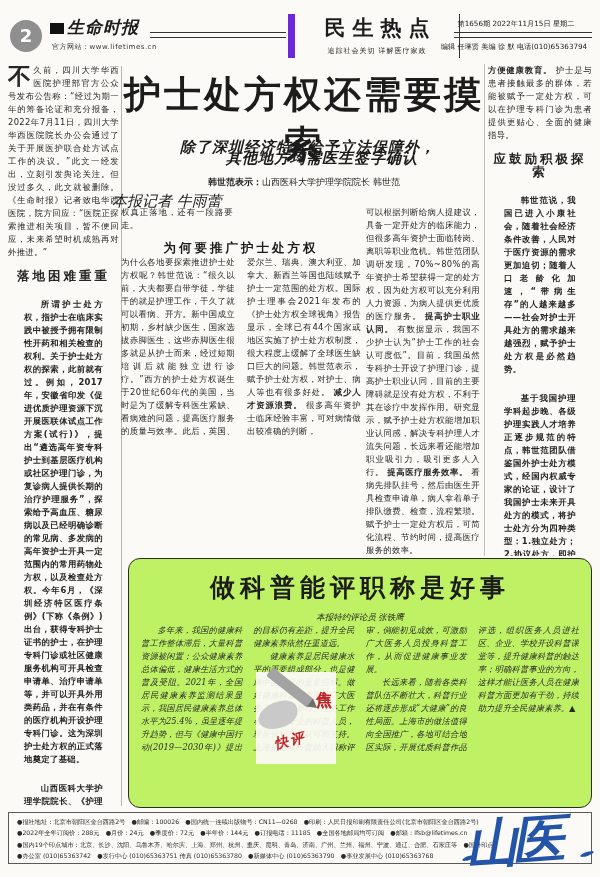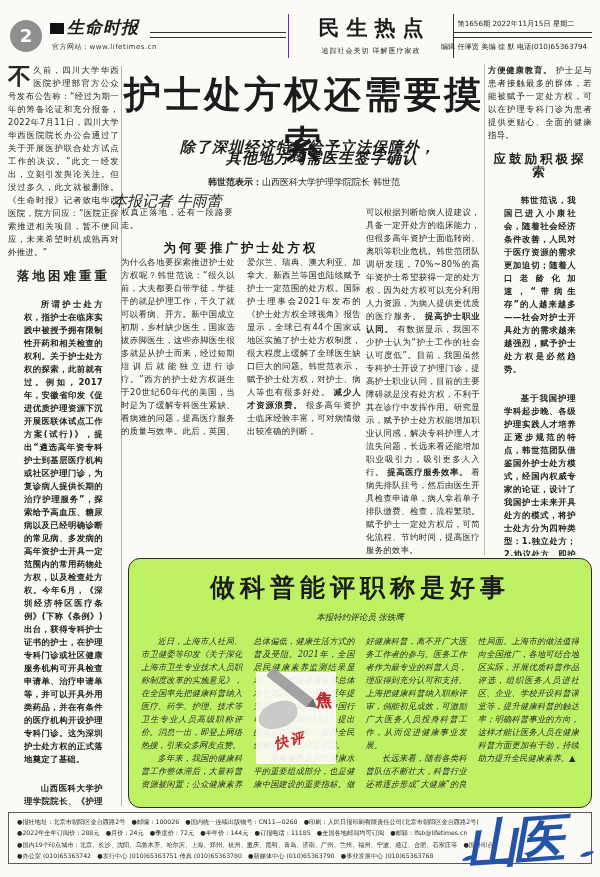--- a/index.html
+++ b/index.html
@@ -11,21 +11,21 @@
          color:#fff;font-size:18px;font-weight:bold;line-height:32px;text-align:center;}
   .logo{left:50px;top:16px;font-family:"DejaVu Serif","Liberation Serif",serif;
         font-weight:bold;font-style:italic;font-size:17px;letter-spacing:1px;}
   .logomark{display:inline-block;width:11px;height:11px;background:#111;margin-right:3px;
             vertical-align:middle;border-right:3px solid #111;}
   .website{left:52px;top:42px;font-size:7px;color:#333;letter-spacing:.5px;}
   .hrule{height:4px;border-top:1px solid #333;border-bottom:1px solid #333;}
   .rule-left{left:150px;top:32px;width:136px;}
   .rule-right{left:454px;top:32px;width:138px;}
   .center-sec{left:288px;top:14px;width:164px;height:44px;text-align:center;
-              border-left:1px solid #6d28d9;border-right:1px solid #333;}
+              border-left:7px solid #6d28d9;border-right:1px solid #333;}
   .sec-title{font-size:21px;font-weight:900;letter-spacing:7px;padding-left:7px;}
   .sec-sub{font-size:7px;letter-spacing:1px;margin-top:4px;color:#222;}
   .issue{left:440px;top:19px;width:152px;font-size:7.2px;text-align:center;color:#222;}
   .editor{left:436px;top:42px;width:156px;font-size:7.2px;text-align:center;color:#222;}
   
   .headline{left:118px;top:70px;width:372px;text-align:center;font-size:37px;font-weight:900;
             letter-spacing:3px;}
   .deck{width:360px;font-size:15px;font-weight:bold;font-style:italic;
         font-family:"DejaVu Serif","Liberation Serif",serif;letter-spacing:1px;}
   .deck1{left:128px;top:138px;text-align:center;}
@@ -46,21 +46,21 @@
   .col4{left:366px;top:206px;width:114px;height:348px;overflow:hidden;}
   .col5{left:488px;top:64px;width:104px;height:492px;overflow:hidden;}
   .blead{font-weight:900;}
   .vrule{width:0;border-left:1px solid #b5b2ab;}
   .vr1{left:121px;top:66px;height:740px;border-left:.5px solid #b8b5ae;}
   .vr2{left:484px;top:64px;height:492px;border-left:.5px solid #c4c1ba;}
   
   .combox{left:128px;top:558px;width:464px;height:250px;border:1.5px solid #2b2b2b;
           border-radius:12px;background:#bef264;box-sizing:border-box;padding:10px 12px 8px;}
   .com-title{text-align:center;font-size:25px;font-weight:900;letter-spacing:5px;margin-top:2px;}
-  .com-byline{text-align:center;font-size:8.5px;font-style:italic;margin:8px 0 11px;}
+  .com-byline{text-align:center;font-size:8.5px;font-style:italic;margin:8px 0 0;}
   .com-text{column-count:4;column-gap:11px;height:164px;overflow:hidden;
             font-style:italic;font-family:"DejaVu Serif","Liberation Serif",serif;
             font-size:8.3px;line-height:13px;text-align:justify;color:#2a2a2a;}
   .com-text p{margin:0;text-indent:2em;}
   
   .stamp{left:256px;top:672px;width:80px;height:92px;background:rgba(251,250,246,.92);z-index:3;}
   .pencil{position:absolute;left:8px;top:10px;width:52px;height:11px;background:#a3a3a3;
           transform:rotate(38deg);border-radius:2px;}
   .pencil:after{content:"";position:absolute;right:-8px;top:0;border-left:9px solid #6e6e6e;
           border-top:5.5px solid transparent;border-bottom:5.5px solid transparent;}
@@ -144,21 +144,20 @@
     <div class="sec-h">应鼓励积极探索</div>
     <p>韩世范说，我国已进入小康社会，随着社会经济条件改善，人民对于医疗资源的需求更加迫切；随着人口老龄化加速，“带病生存”的人越来越多——社会对护士开具处方的需求越来越强烈，赋予护士处方权是必然趋势。</p>
     <p>基于我国护理学科起步晚、各级护理实践人才培养正逐步规范的特点，韩世范团队借鉴国外护士处方模式，经国内权威专家的论证，设计了我国护士未来开具处方的模式，将护士处方分为四种类型：1.独立处方；2.协议处方，即护士在医生授权并签署协议的情况下开具处方；3.延长处方，即护士根据医生处方和病人病情延长用药期限的处方；4.调整处方(补充处方)，即医生开具处方后，护士根据病人病情变化调整剂量、频次等。</p>
     <p>韩世范建议，各地可以从以下方面积极稳妥推进探索，相关部门也需修订完善法律法规，为护士处方权落地提供保障，让更多患者受益。▲</p>
   </div>
 
   <div class="abs combox">
     <div class="com-title">做科普能评职称是好事</div>
     <div class="com-byline">本报特约评论员  张铁鹰</div>
     <div class="com-text">
-      <p>近日，上海市人社局、市卫健委等印发《关于深化上海市卫生专业技术人员职称制度改革的实施意见》，在全国率先把健康科普纳入医疗、药学、护理、技术等卫生专业人员高级职称评价。消息一出，即登上网络热搜，引来众多网友点赞。</p>
       <p>多年来，我国的健康科普工作整体滞后，大量科普资源被闲置；公众健康素养总体偏低，健康生活方式的普及受阻。2021年，全国居民健康素养监测结果显示，我国居民健康素养总体水平为25.4%，虽呈逐年提升趋势，但与《健康中国行动(2019—2030年)》提出的目标仍有差距，提升全民健康素养依然任重道远。</p>
       <p>健康素养是居民健康水平的重要组成部分，也是健康中国建设的重要指标。做好健康科普，离不开广大医务工作者的参与。医务工作者作为最专业的科普人员，理应得到充分认可和支持。上海把健康科普纳入职称评审，倘能初见成效，可激励广大医务人员投身科普工作，从而促进健康事业发展。</p>
       <p>长远来看，随着各类科普队伍不断壮大，科普行业还将逐步形成“大健康”的良性局面。上海市的做法值得向全国推广，各地可结合地区实际，开展优质科普作品评选，组织医务人员进社区、企业、学校开设科普课堂等，提升健康科普的触达率；明确科普事业的方向，这样才能让医务人员在健康科普方面更加有干劲，持续助力提升全民健康素养。▲</p>
     </div>
   </div>
 
   <div class="abs stamp">
     <div class="blob"></div>
     <div class="pencil"></div>
     <div class="stamp-focus">焦点</div>

